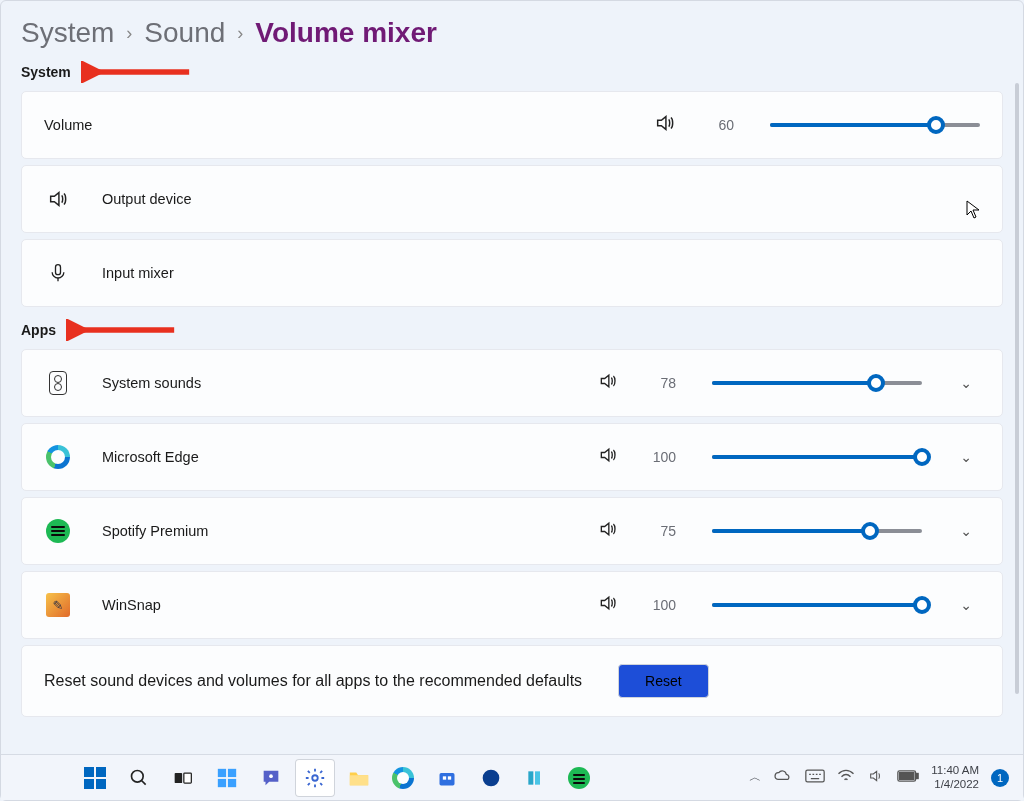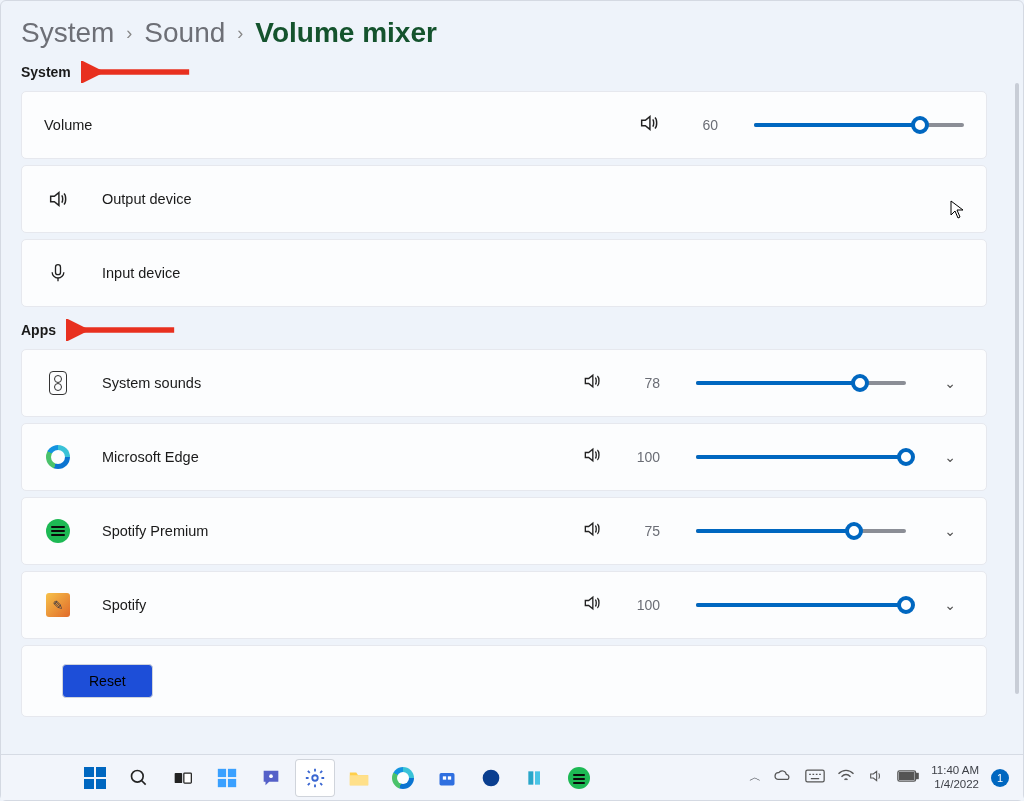--- a/index.html
+++ b/index.html
@@ -17,35 +17,35 @@
   }
   * { box-sizing: border-box; }
   html,body { margin:0; padding:0; width:1024px; height:801px; overflow:hidden; }
   body { background: var(--bg); color: var(--text); }
   .page {
     width:1024px; height:801px; position:relative;
     border:1px solid #d4d9e2; border-radius:6px;
     display:flex; flex-direction:column;
   }
   .content {
-    flex:1 1 auto; overflow:hidden; padding: 12px 36px 0 20px;
+    flex:1 1 auto; overflow:hidden; padding: 12px 20px 0 20px;
     position:relative;
   }
   .scrollbar {
     position:absolute; right:4px; top:82px; bottom:60px; width:4px;
     background: #c8cdd6; border-radius:2px;
   }
 
   
   .breadcrumb {
     display:flex; align-items:center; gap:12px;
     font-size:28px; font-weight:500; color:#6d6f76;
     margin: 4px 0 12px 0;
   }
-  .breadcrumb .current { color:#14532d; font-weight:600; }
+  .breadcrumb .current { color:#701a75; font-weight:600; }
   .breadcrumb .chev { font-size:18px; color:#888; }
 
   
   .section-header {
     font-size:14px; font-weight:600; margin: 6px 0 8px 0;
     display:flex; align-items:center; gap:10px;
   }
   .arrow-annotation {
     width:110px; height:22px; display:block;
   }
@@ -205,21 +205,21 @@
 
     <div class="card">
       <div class="row">
         <span class="icon-slot">
           <svg width="20" height="22" viewBox="0 0 24 24" fill="none" stroke="#222" stroke-width="1.6">
               <rect x="9" y="2" width="6" height="12" rx="3"></rect>
               <path d="M5 11a7 7 0 0 0 14 0"></path>
               <path d="M12 18v4"></path>
             </svg>
         </span>
-        <span class="label">Input device</span>
+        <span class="label">Input mixer</span>
         <span class="spacer"></span>
       </div>
     </div>
 
     <div class="section-header" style="margin-top:12px;">
       <span>Apps</span>
       <svg class="arrow-annotation" viewBox="0 0 120 24">
         <defs>
             <marker id="ah2" markerWidth="10" markerHeight="10" refX="2" refY="5" orient="auto">
               <path d="M10,0 L0,5 L10,10 Z" fill="#e8301f"></path>
@@ -297,21 +297,21 @@
         <div class="thumb" style="left:75%"></div>
       </div>
       <span class="chev-expand">⌄</span>
     </div>
         </div>
         <div class="card">
     <div class="row">
       <span class="icon-slot">
         <span class="app-ico winsnap"></span>
       </span>
-      <span class="label">Spotify</span>
+      <span class="label">WinSnap</span>
       <span class="spacer"></span>
       <span>
         <svg width="20" height="20" viewBox="0 0 24 24" fill="none" stroke="#222" stroke-width="1.6">
                 <path d="M4 9v6h4l5 4V5L8 9H4z"></path>
                 <path d="M16 8c1.5 1 1.5 7 0 8"></path>
                 <path d="M18.5 6c2.5 2 2.5 10 0 12"></path>
               </svg>
       </span>
       <span class="value-num">100</span>
       <div class="slider">
@@ -319,20 +319,21 @@
         <div class="fill" style="width:100%"></div>
         <div class="thumb" style="left:100%"></div>
       </div>
       <span class="chev-expand">⌄</span>
     </div>
         </div>
       </div>
 
     <div class="card">
       <div class="reset-row">
+        <span>Reset sound devices and volumes for all apps to the recommended defaults</span>
         <span class="spacer"></span>
         <button class="reset-btn">Reset</button>
       </div>
     </div>
 
     <div class="scrollbar"></div>
   </div>
 
   <div class="taskbar">
     <div class="center">

